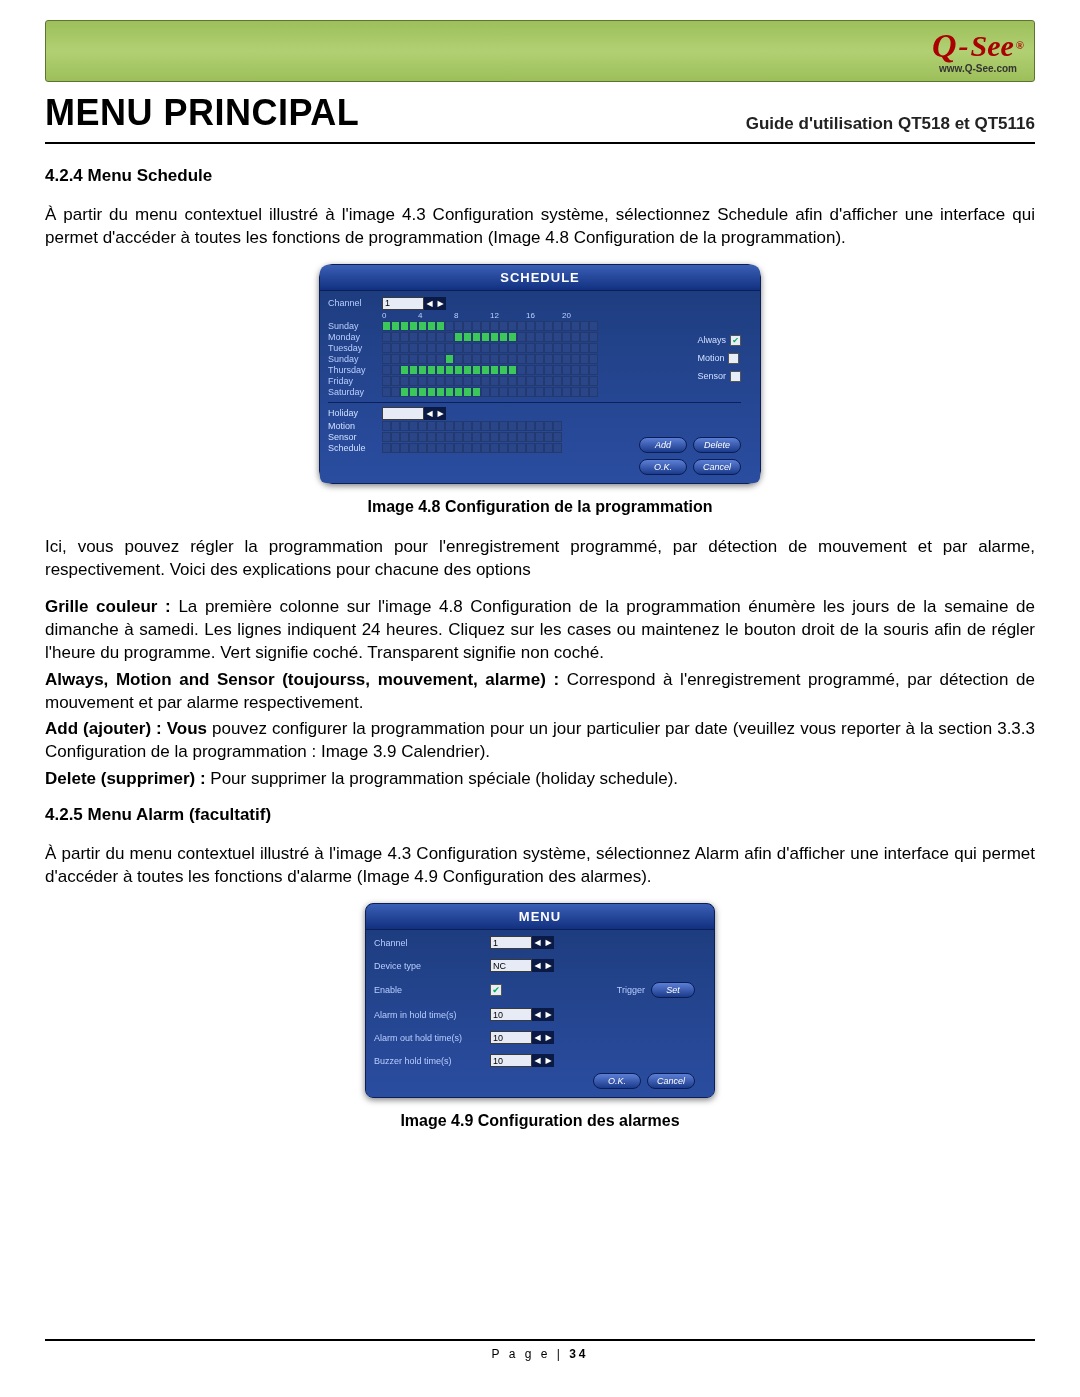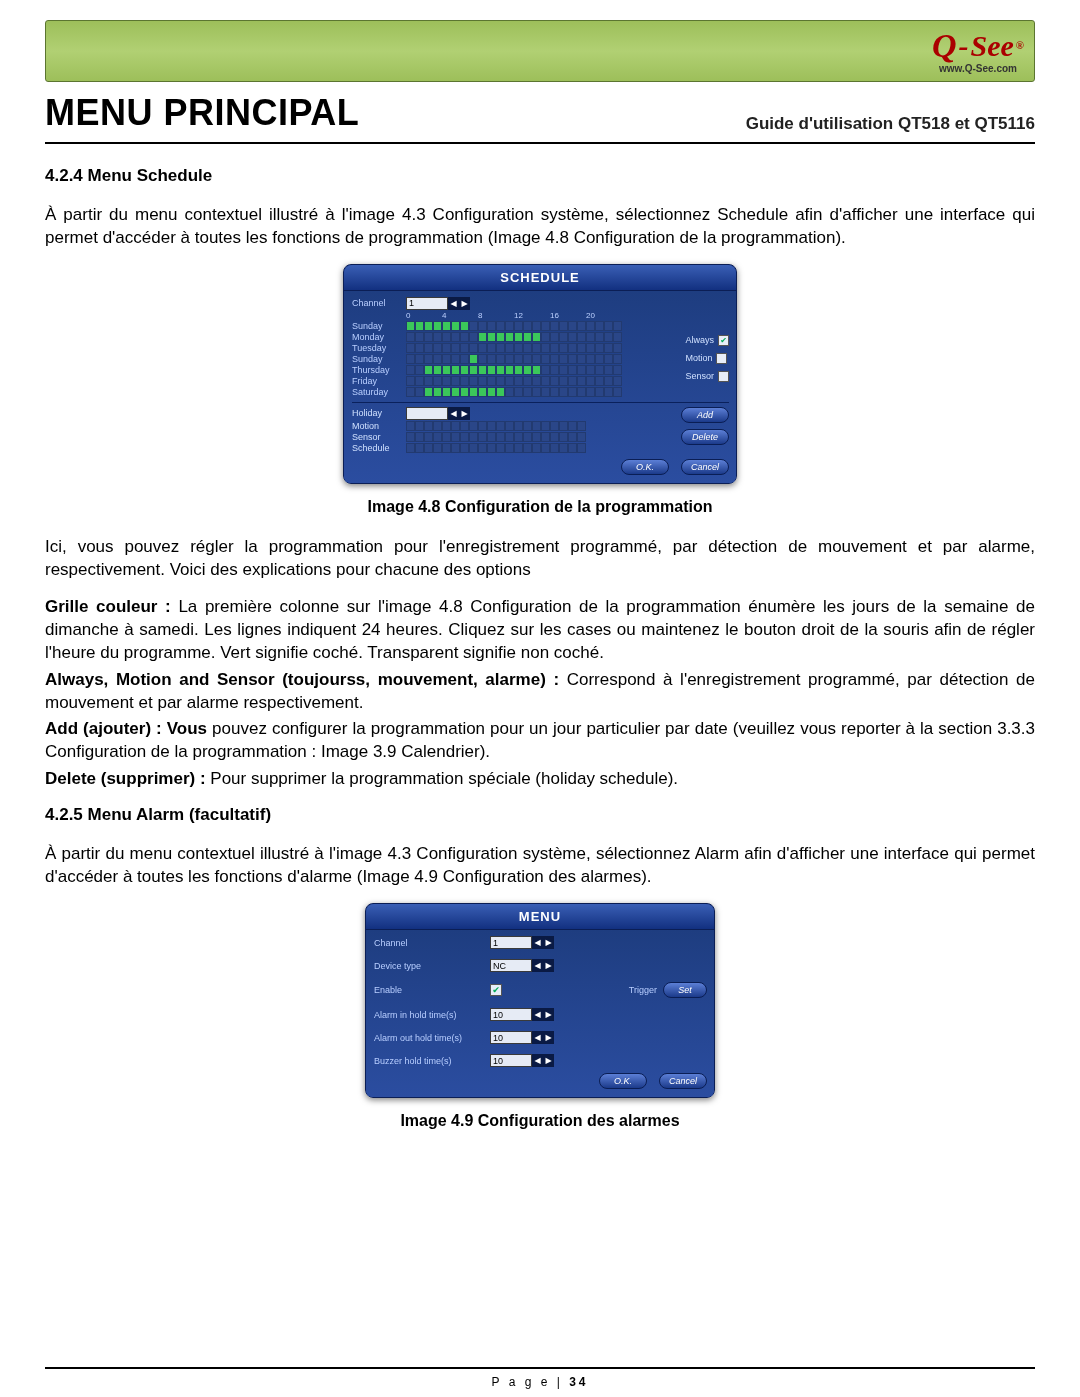--- a/index.html
+++ b/index.html
@@ -94,36 +94,36 @@
   
   .dlg {
     margin: 0 auto;
     background: linear-gradient(to bottom, #1a3a8a 0%, #4c6fbf 50%, #1a3a8a 100%);
     border: 1px solid #0b1e55;
     border-radius: 8px;
     color: #cfe0ff;
     font-family: Verdana, Arial, sans-serif;
     box-shadow: 0 2px 6px rgba(0,0,0,0.5);
   }
-  .dlg-schedule { width: 394px; }
+  .dlg-schedule { width: 442px; border-radius: 13px; }
   .dlg-alarm { width: 350px; }
   .dlg-title {
     text-align: center;
     color: #fff;
     font-weight: bold;
     font-size: 13px;
     padding: 5px 0;
     letter-spacing: 1px;
     border-bottom: 1px solid #0b1e55;
     background: linear-gradient(to bottom, #3a5fb5, #123080);
     border-radius: 8px 8px 0 0;
   }
   .dlg-body {
     background: linear-gradient(to bottom, #1e3d80 0%, #2b4da0 100%);
-    padding: 6px 7px 8px 8px;
+    padding: 6px 19px 8px 8px;
     border-radius: 0 0 6px 6px;
   }
   .sched-row {
     display: flex;
     align-items: center;
     gap: 4px;
     font-size: 9px;
     color: #b8ceff;
     margin-bottom: 1px;
   }
@@ -214,40 +214,40 @@
     height: 16px;
     font-size: 9px;
     color: #fff;
     font-style: italic;
     background: linear-gradient(to bottom, #5c7fd6, #1b3a8a);
     border: 1px solid #0a1e55;
     border-radius: 8px;
     padding: 0 8px;
     cursor: pointer;
   }
-  .btn-row { display: flex; gap: 12px; justify-content: flex-end; margin-top: 6px; }
-  .btn-col { display: flex; flex-direction: column; gap: 6px; align-items: flex-end; }
+  .btn-row { display: flex; gap: 6px; justify-content: flex-end; margin-top: 6px; }
+  .btn-col { display: flex; flex-direction: row; gap: 6px; align-items: flex-end; }
   
   .alarm-row {
     display: flex;
     align-items: center;
     gap: 6px;
     font-size: 9px;
     color: #b8ceff;
     margin-bottom: 10px;
   }
   .alarm-row .lbl { width: 110px; }
   .alarm-row .lbl2 { width: 40px; text-align: right; margin-left: auto; }
   .cb-plain {
     width: 12px; height: 12px; border: 1px solid #555; background: #e8eef8;
     display: inline-flex; align-items: center; justify-content: center; font-size: 9px; color: #0a5;
   }
   .footer {
     position: absolute;
-    bottom: 8px;
+    bottom: 36px;
     left: 0; right: 0;
     text-align: center;
     font-size: 12px;
     letter-spacing: 3px;
   }
   .footer-line {
     width: calc(100% - 90px);
     margin: 0 auto 6px auto;
     border-top: 2px solid #000;
   }

